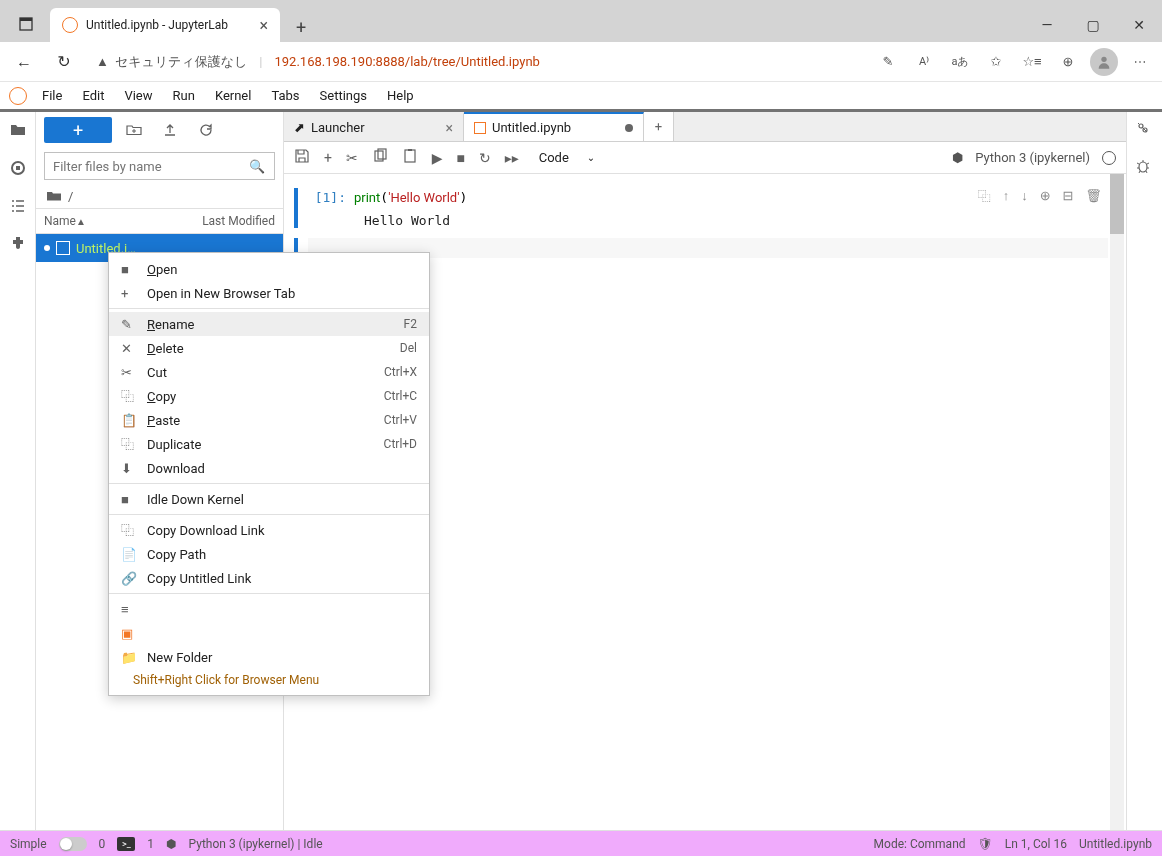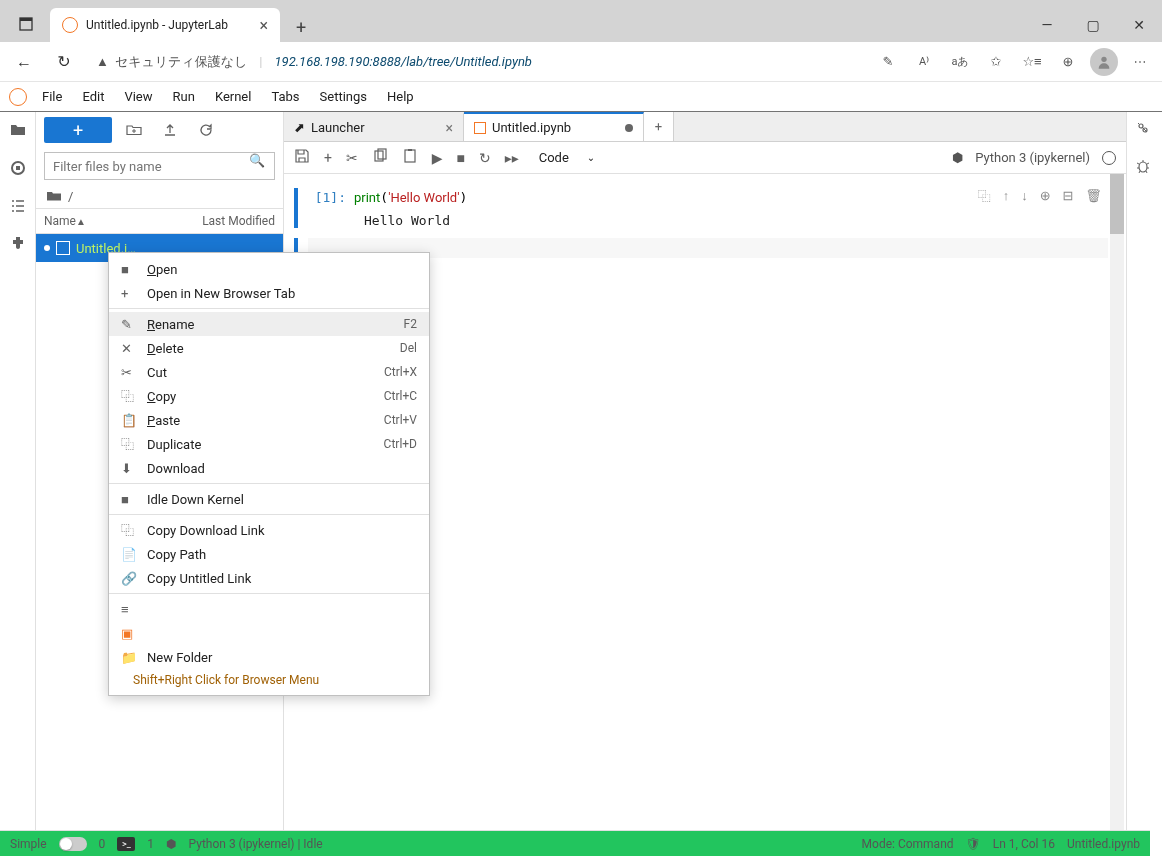--- a/index.html
+++ b/index.html
@@ -18,38 +18,38 @@
 
 .addrbar { height:40px; background:#fff; border-bottom:1px solid #e5e5e5; display:flex; align-items:center; padding:0 8px; gap:8px; }
 .nav-btn { width:32px; height:32px; display:flex; align-items:center; justify-content:center; color:#333; font-size:16px; }
 .url-region { flex:1; display:flex; align-items:center; gap:6px; font-size:13px; color:#555; padding-left:8px; }
 .url-region .sep { color:#ccc; margin:0 6px; }
 .addr-icons { display:flex; gap:8px; align-items:center; }
 .addr-icons div { width:28px; height:28px; display:flex; align-items:center; justify-content:center; color:#555; font-size:13px; }
 .avatar { width:26px; height:26px; border-radius:50%; background:#c8c8c8; display:flex; align-items:center; justify-content:center; }
 
 
-.jl-top { height:30px; display:flex; align-items:center; border-bottom:1px solid #737373; }
+.jl-top { height:30px; display:flex; align-items:center; border-bottom:3px solid #737373; }
 .jl-logo { width:36px; display:flex; align-items:center; justify-content:center; }
 .jl-logo span { width:18px; height:18px; border:1.5px solid #f37726; border-radius:50%; display:inline-block; }
 .jl-menus { display:flex; gap:20px; font-size:13px; padding-left:6px; }
 .jl-menus div { cursor:default; }
 
 
 .jl-body { display:flex; height:754px; }
 .left-rail { width:36px; border-right:1px solid #e0e0e0; display:flex; flex-direction:column; align-items:center; padding-top:8px; gap:18px; }
 .left-rail div { width:20px; height:20px; display:flex; align-items:center; justify-content:center; color:#616161; }
 .right-rail { width:36px; border-left:1px solid #e0e0e0; display:flex; flex-direction:column; align-items:center; padding-top:8px; gap:18px; }
 .right-rail div { width:20px; height:20px; color:#616161; }
 
 .filebrowser { width:248px; border-right:1px solid #e0e0e0; display:flex; flex-direction:column; }
 .fb-toolbar { height:36px; display:flex; align-items:center; padding:0 8px; gap:8px; }
 .btn-blue { width:68px; height:26px; background:#1976d2; color:#fff; border-radius:2px; font-size:18px; display:flex; align-items:center; justify-content:center; }
 .fb-toolbar .tbtn { width:28px; height:26px; display:flex; align-items:center; justify-content:center; color:#616161; }
-.fb-filter { margin:4px 8px; height:28px; border:1px solid #c0c0c0; display:flex; padding:0 8px; color:#9e9e9e; }
+.fb-filter { margin:4px 8px; height:28px; border:1px solid #c0c0c0; display:flex; align-items:center; padding:0 8px; color:#9e9e9e; }
 .fb-filter input { border:none; outline:none; flex:1; font-size:13px; color:#333; }
 .fb-crumb { padding:4px 10px; display:flex; align-items:center; gap:6px; color:#616161; font-size:13px; }
 .fb-header { height:26px; border-top:1px solid #e0e0e0; border-bottom:1px solid #e0e0e0; display:flex; align-items:center; padding:0 8px; font-size:12px; color:#616161; justify-content:space-between; }
 .fb-row { height:28px; background:#1976d2; color:#bef264; display:flex; align-items:center; padding:0 8px; gap:6px; font-size:13px; }
 .fb-row .dot { width:6px; height:6px; background:#fff; border-radius:50%; }
 .nb-ico { width:14px; height:14px; border:1.5px solid #fff; display:inline-block; }
 
 .main-area { flex:1; display:flex; flex-direction:column; background:#f5f5f5; }
 .tabs { height:30px; display:flex; background:#eeeeee; border-bottom:1px solid #d0d0d0; }
 .tab { padding:0 10px; display:flex; align-items:center; gap:6px; font-size:13px; background:#eeeeee; border-right:1px solid #d0d0d0; min-width:180px; position:relative; border-top:2px solid transparent; }
@@ -82,21 +82,21 @@
 .cm-item { height:24px; display:flex; align-items:center; padding:0 12px; gap:10px; color:#212121; }
 .cm-item.hover { background:#eeeeee; }
 .cm-item .ico { width:16px; color:#616161; font-size:13px; }
 .cm-item .label { flex:1; }
 .cm-item .label u { text-decoration:underline; }
 .cm-item .shortcut { color:#616161; font-size:12px; }
 .cm-item .sub { margin-left:auto; color:#616161; }
 .cm-sep { height:1px; background:#e0e0e0; margin:3px 0; }
 .cm-hint { color:#a16207; padding:4px 12px 4px 24px; font-size:12px; }
 
-.statusbar { position:absolute; bottom:0; left:0; right:12px; height:26px; border-top:1px solid #e0e0e0; background:#22c55e; display:flex; align-items:center; padding:0 10px; font-size:12px; color:#555; gap:12px; }
+.statusbar { position:absolute; bottom:0; left:0; right:0; height:26px; border-top:1px solid #e0e0e0; background:#f0abfc; display:flex; align-items:center; padding:0 10px; font-size:12px; color:#555; gap:12px; }
 .statusbar .sp { flex:1; }
 .toggle { width:28px; height:14px; background:#ccc; border-radius:8px; position:relative; }
 .toggle::after { content:""; position:absolute; width:12px; height:12px; background:#fff; border-radius:50%; top:1px; left:1px; box-shadow:0 1px 2px rgba(0,0,0,0.3); }
 .term-ico { width:18px; height:14px; background:#333; color:#fff; font-size:9px; display:inline-flex; align-items:center; justify-content:center; border-radius:2px; }
 
 svg { width:16px; height:16px; }
 </style>
 </head>
 <body>
 
@@ -122,21 +122,21 @@
   </div>
 </div>
 
 <div class="addrbar">
   <div class="nav-btn">←</div>
   <div class="nav-btn">↻</div>
   <div class="url-region">
     <span>▲</span>
     <span>セキュリティ保護なし</span>
     <span class="sep">|</span>
-    <span style="color:#0c4a6e;font-style:italic;">192.168.198.190:8888/lab/tree/Untitled.ipynb</span>
+    <span style="color:#c2410c;">192.168.198.190:8888/lab/tree/Untitled.ipynb</span>
   </div>
   <div class="addr-icons">
     <div>✎</div>
     <div style="font-size:11px;">A⁾</div>
     <div style="font-size:11px;">aあ</div>
     <div>✩</div>
     <div>☆≡</div>
     <div>⊕</div>
     <div class="avatar">
         <svg viewBox="0 0 24 24">

